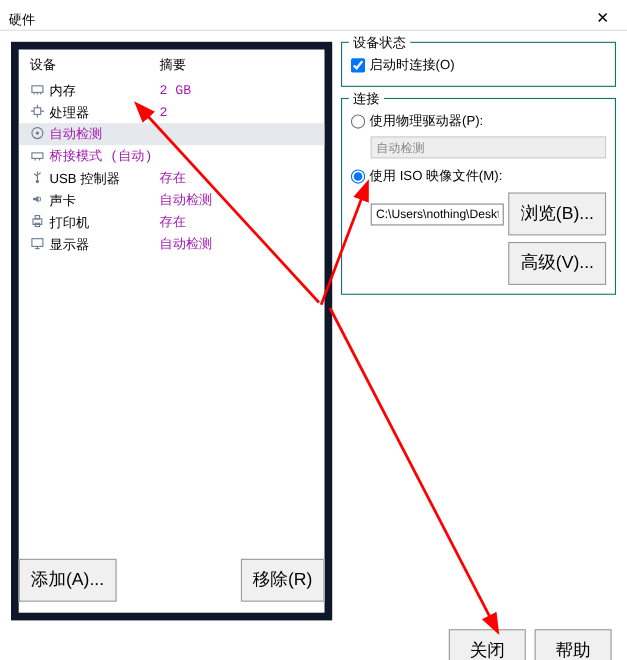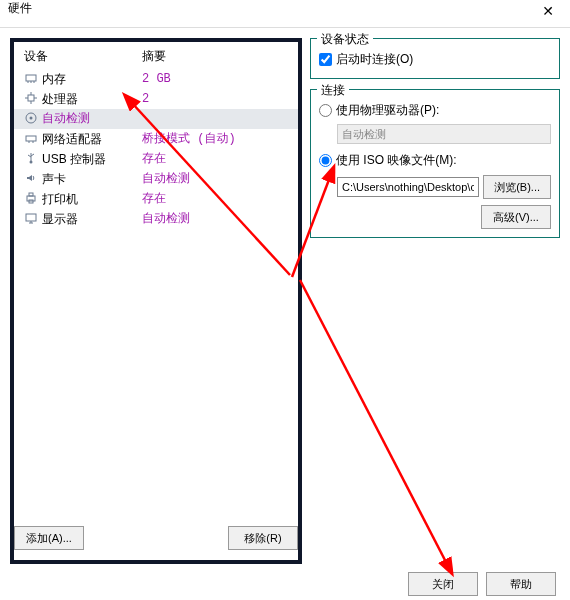--- a/index.html
+++ b/index.html
@@ -7,42 +7,42 @@
   font-family: "Microsoft YaHei", "SimSun", Arial, sans-serif;
   font-size: 12px;
   background: #fff;
   width: 570px;
   height: 600px;
   overflow: hidden;
 }
 .titlebar {
   height: 28px;
   display: flex;
-  align-items: flex-start;
+  align-items: flex-end;
   justify-content: space-between;
   padding: 0 8px;
   border-bottom: 1px solid #ddd;
   background: #fff;
 }
 .titlebar .title { font-size: 12px; }
 .close-x {
   width: 28px; height: 22px;
   display: flex; align-items: center; justify-content: center;
   font-size: 14px;
   cursor: pointer;
 }
 .content {
   display: flex;
   padding: 10px 10px 0 10px;
   height: 536px;
   gap: 8px;
 }
 .leftpanel {
   flex: 1;
-  border: 4px solid #0f172a;
+  border: 7px solid #0f172a;
   position: relative;
   display: flex;
   flex-direction: column;
 }
 .rightpanel {
   width: 250px;
   display: flex;
   flex-direction: column;
 }
 .hw-header {
@@ -72,24 +72,24 @@
 .hw-row .lbl { width: 100px; }
 .hw-row .summ { flex: 1; color: #a21caf; font-family: Liberation Mono, monospace; }
 .left-buttons {
   display: flex;
   justify-content: space-between;
   gap: 10px;
   padding: 10px 0;
 }
 .btn {
   min-width: 70px;
-  height: 24px;
+  height: 39px;
   background: #f0f0f0;
   border: 1px solid #999;
-  font-size: 11px;
+  font-size: 16px;
   padding: 0 10px;
   cursor: pointer;
   line-height: 20px;
   font-family: inherit;
 }
 
 .group {
   border: 1px solid #0f766e;
   padding: 10px 8px 8px 8px;
   margin-bottom: 10px;
@@ -207,21 +207,20 @@
           <span class="summ">自动检测</span>
         </div>
         <div class="hw-row">
           <span class="icon">
             <svg width="12" height="12">
               <rect x="1" y="4" width="10" height="5" fill="none" stroke="#6b7a8f"></rect>
               <line x1="4" y1="9" x2="4" y2="11" stroke="#6b7a8f"></line>
               <line x1="8" y1="9" x2="8" y2="11" stroke="#6b7a8f"></line>
             </svg>
           </span>
-          <span class="lbl">网络适配器</span>
           <span class="summ">桥接模式 (自动)</span>
         </div>
         <div class="hw-row">
           <span class="icon">
             <svg width="12" height="12">
               <circle cx="6" cy="10" r="1.5" fill="#6b7a8f"></circle>
               <line x1="6" y1="1" x2="6" y2="9" stroke="#6b7a8f"></line>
               <line x1="6" y1="4" x2="9" y2="2" stroke="#6b7a8f"></line>
               <line x1="6" y1="5" x2="3" y2="3" stroke="#6b7a8f"></line>
             </svg>

